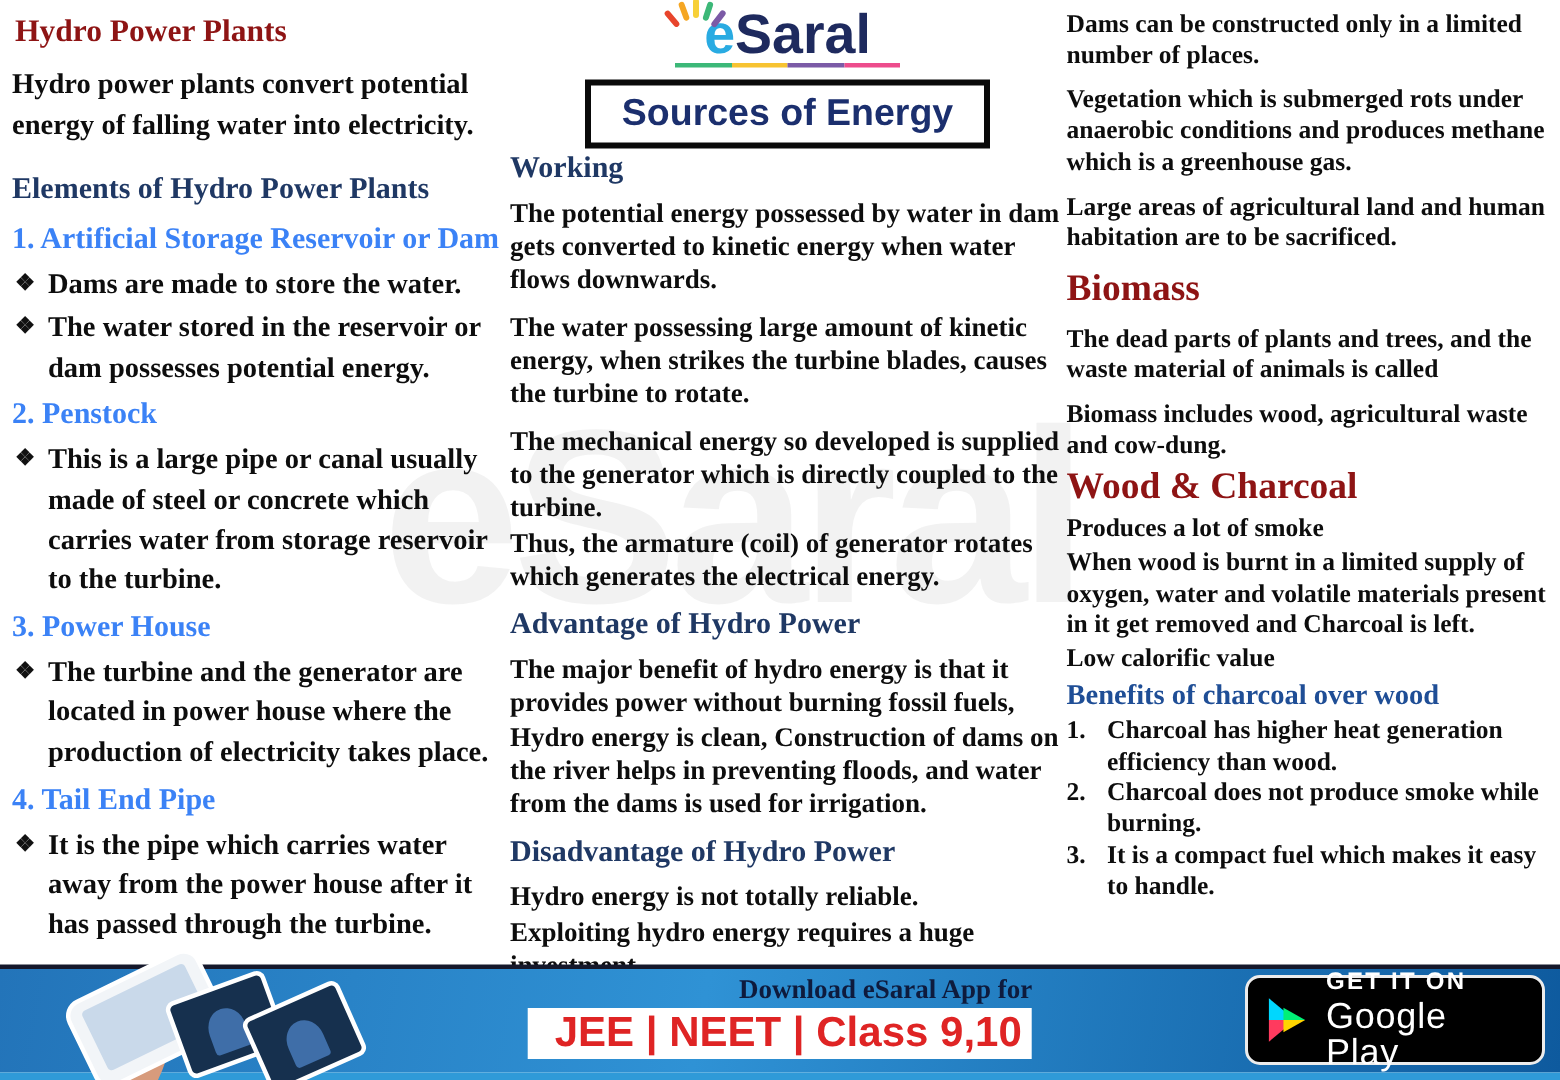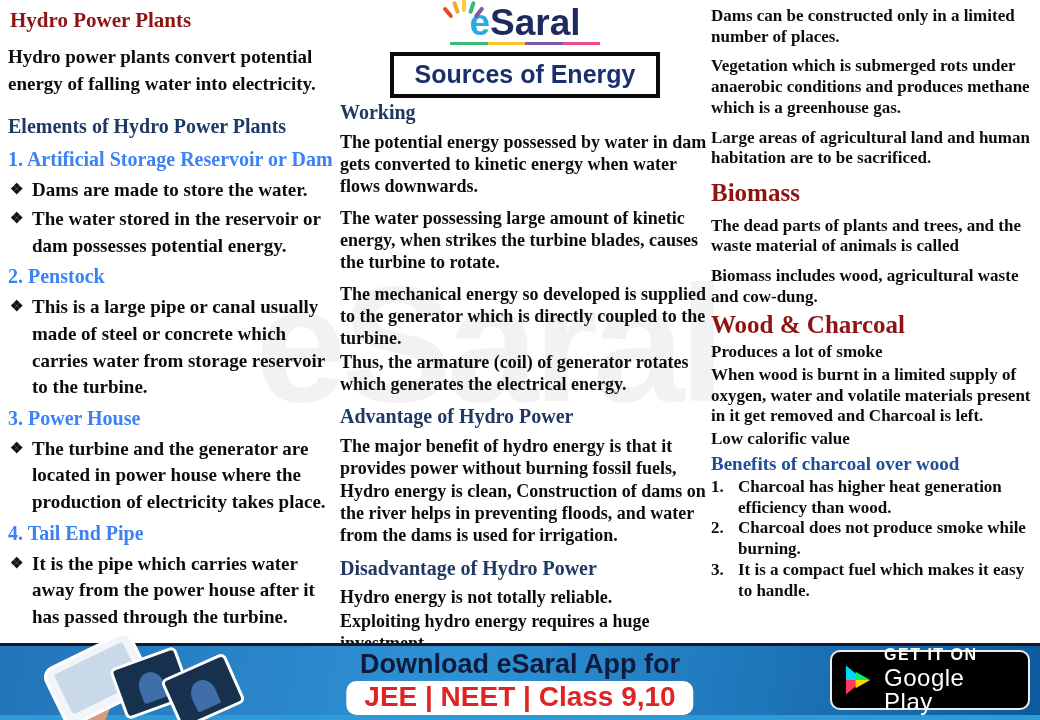--- a/index.html
+++ b/index.html
@@ -78,22 +78,22 @@
   }
   .tablets{position:absolute;left:30px;top:2px;width:220px;height:66px;}
   .hand-shape{position:absolute;left:38px;top:28px;width:42px;height:58px;background:#d79b7c;border-radius:50% 50% 40% 40%;transform:rotate(24deg);}
   .tab-white{position:absolute;left:22px;top:2px;width:92px;height:58px;background:#f2f5f8;border-radius:9px;transform:rotate(-26deg);box-shadow:0 0 0 3px #ffffff;}
   .tab-white .scr{position:absolute;left:8px;top:6px;right:8px;bottom:8px;background:#c9d9ea;border-radius:3px;}
   .tab-dark{position:absolute;background:#16304e;border:3px solid #ffffff;border-radius:6px;}
   .tab-dark .person{position:absolute;left:30%;top:28%;width:38%;height:60%;background:#3f6ea8;border-radius:50% 50% 10% 10%;}
   .tab-d1{left:86px;top:8px;width:64px;height:48px;transform:rotate(-20deg);}
   .tab-d2{left:138px;top:16px;width:64px;height:48px;transform:rotate(-24deg);}
   .footer-center{position:absolute;left:50%;top:4px;transform:translateX(-50%);text-align:center;white-space:nowrap;}
-  .download-line{font-family:Liberation Sans, sans-serif;font-weight:bold;font-size:27px;color:#0e1b3d;line-height:1.05;}
-  .exam-box{display:inline-block;margin-top:3px;background:#ffffff;border-radius:10px;padding:0px 18px 2px 18px;}
+  .download-line{font-family:Liberation Serif, serif;font-weight:bold;font-size:18px;color:#0e1b3d;line-height:1.05;text-align:right;}
+  .exam-box{display:inline-block;margin-top:3px;background:#ffffff;border-radius:0;padding:0px 7px 2px 18px;}
   .exam-box span{font-family:"Liberation Sans",sans-serif;font-weight:bold;font-size:28px;color:#df2424;}
   .play-badge{
     position:absolute;right:10px;top:4px;width:200px;height:60px;box-sizing:border-box;
     background:#000;border:2px solid #ececec;border-radius:10px;
     display:flex;align-items:center;padding:0 12px;gap:11px;cursor:pointer;
   }
   .play-text{display:flex;flex-direction:column;line-height:1;}
   .get-it-on{font-family:"Liberation Sans",sans-serif;font-weight:bold;font-size:16px;color:#ffffff;letter-spacing:1.5px;}
   .google-play{font-family:"Liberation Sans",sans-serif;font-weight:normal;font-size:24px;color:#ffffff;margin-top:3px;letter-spacing:0.5px;}
 </style>

